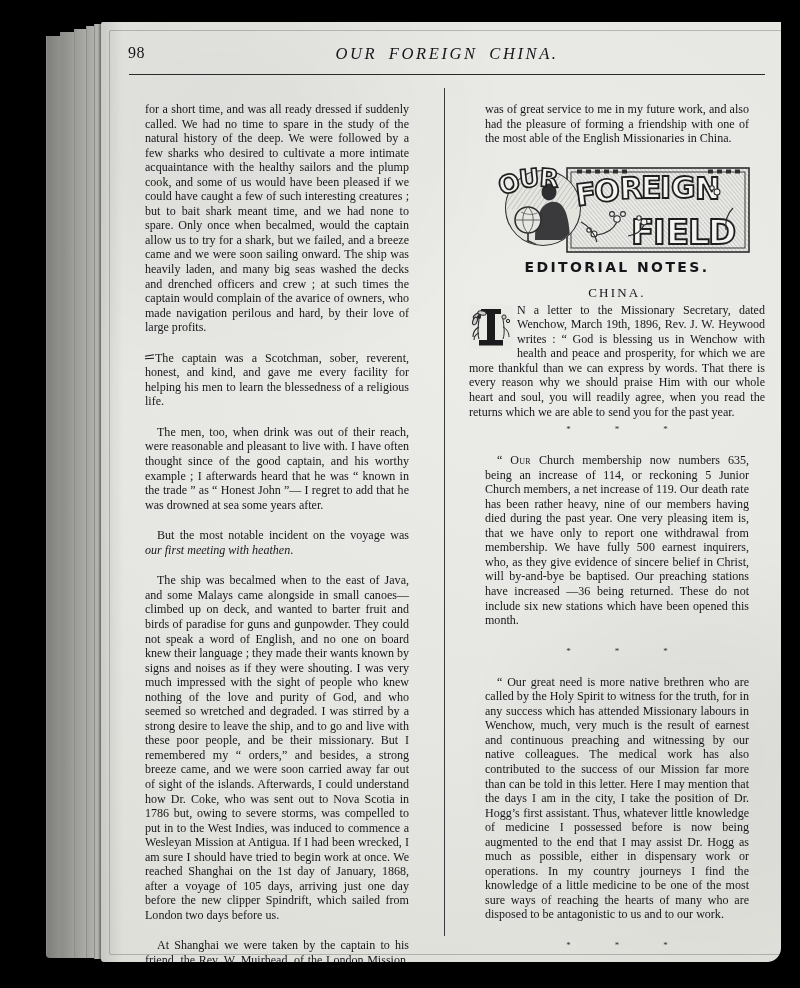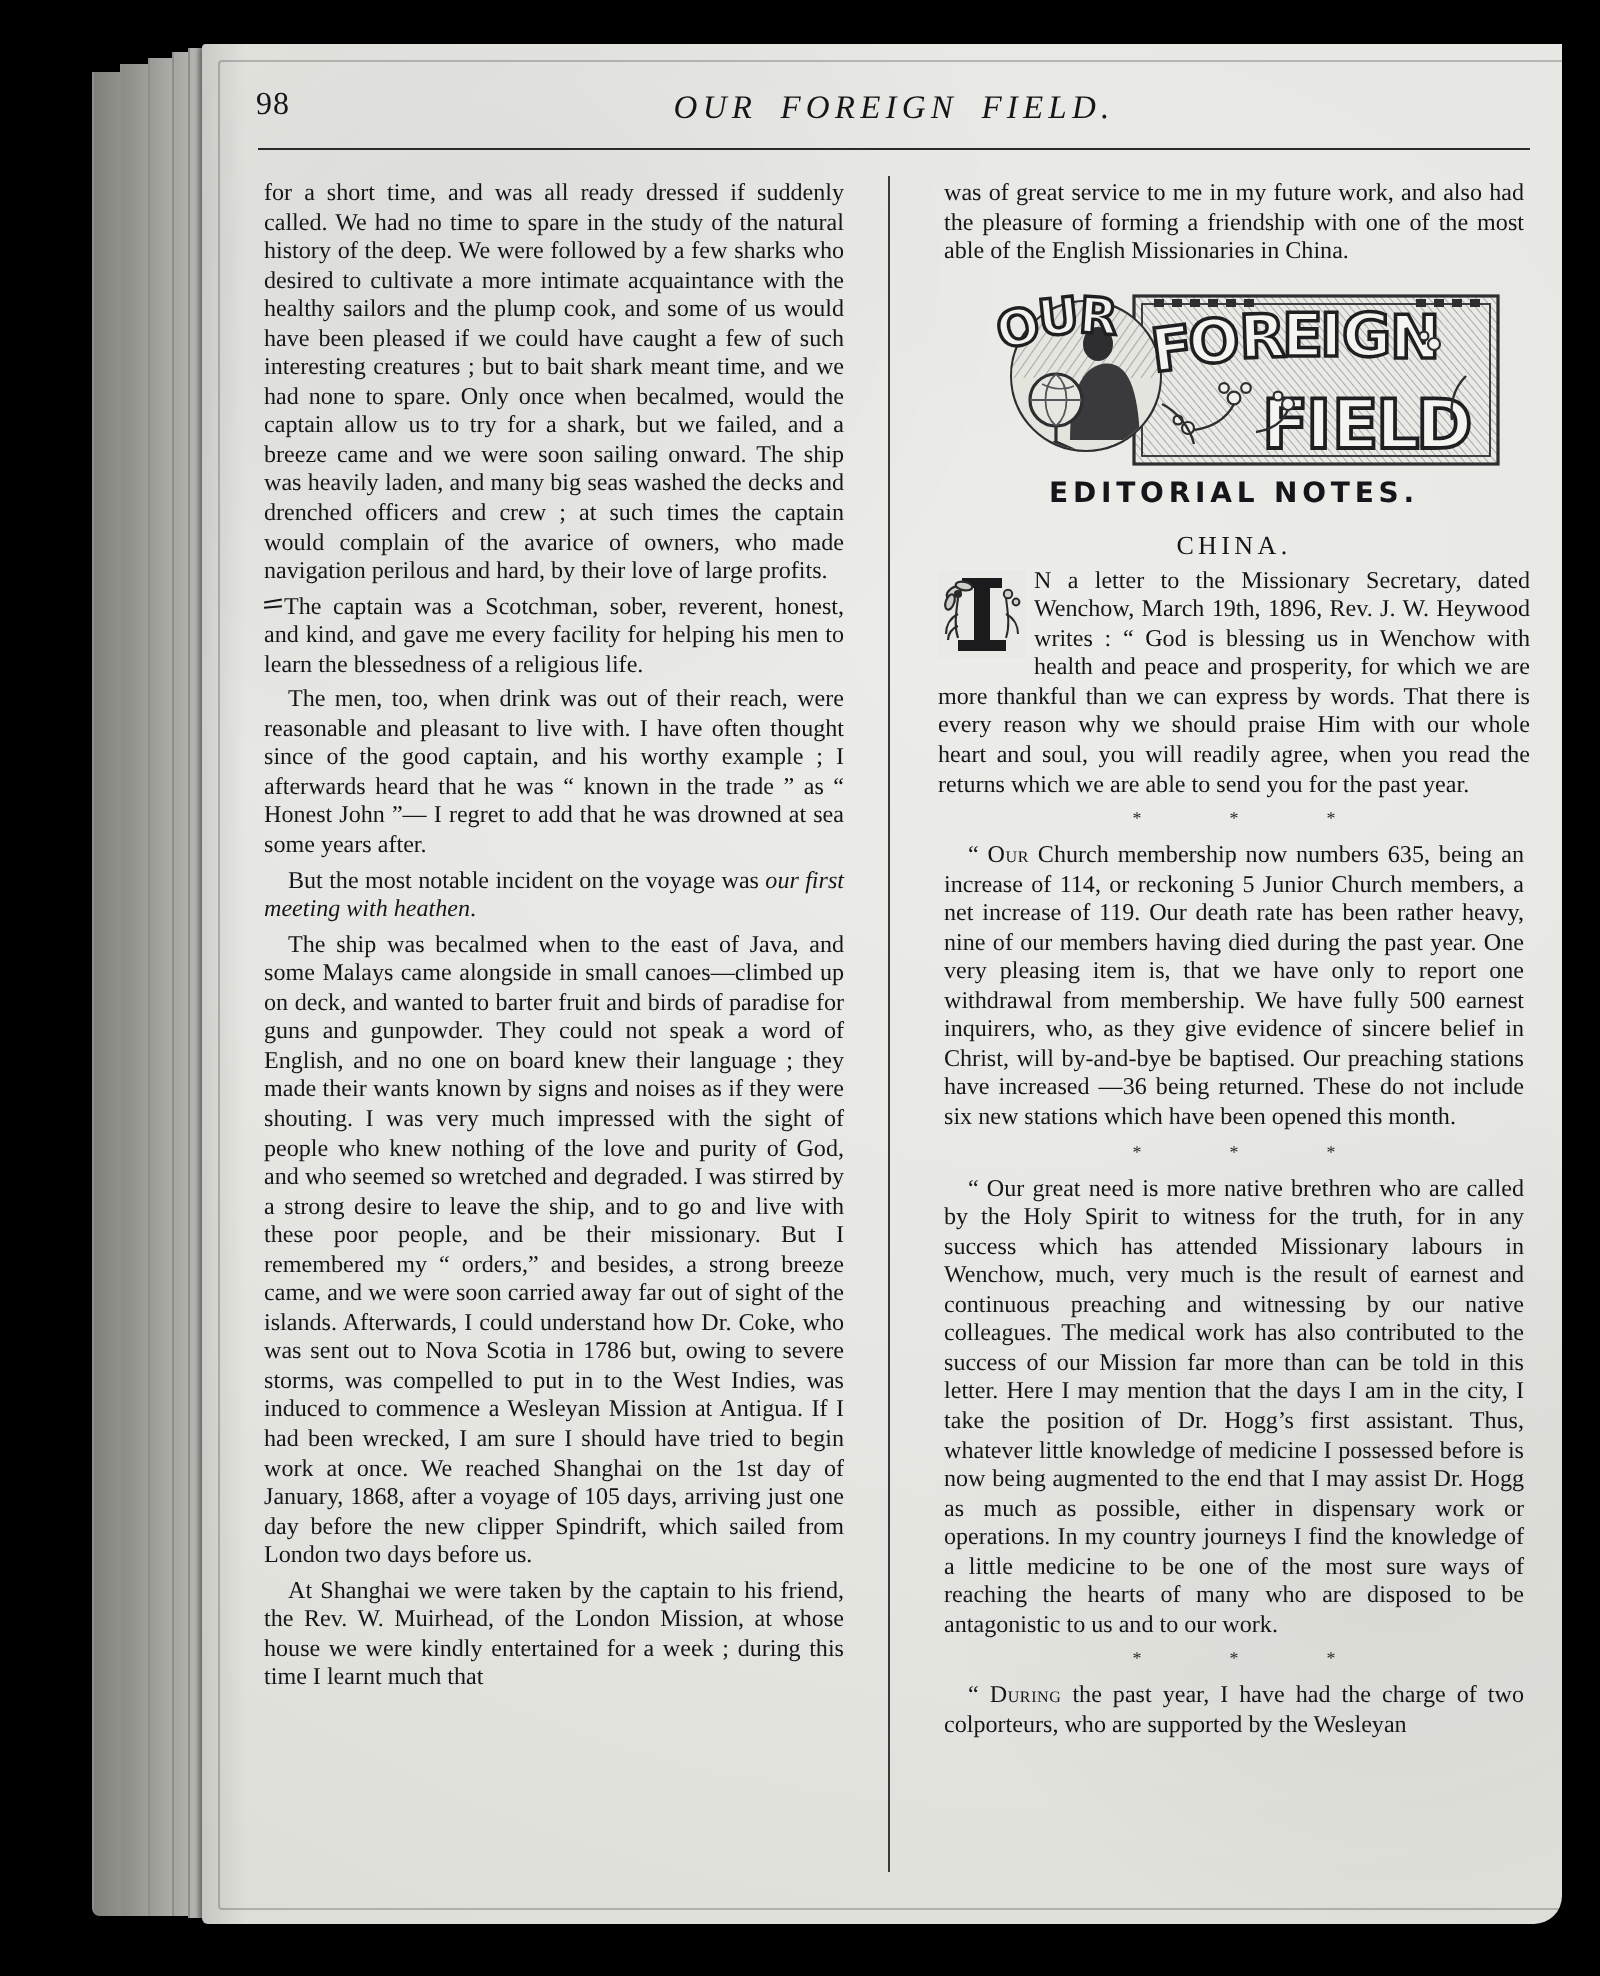--- a/index.html
+++ b/index.html
@@ -84,21 +84,21 @@
     text-align:justify;text-justify:inter-word;
     -webkit-hyphens:none;hyphens:none;
   }
   .col.left{left:0;}
   .col.right{left:340px;}
   .coldiv{
     position:absolute;left:315px;top:2px;width:0;height:848px;
     border-left:1px solid #3a3a3c;
   }
 
-  p{margin:3px;}
+  p{margin:16px;}
   p.ind{text-indent:12px;}
   p.noind{text-indent:0;}
   .ital{font-style:italic;}
   .sc{font-variant:small-caps;letter-spacing:.3px;}
 
   
   .caret{
     display:inline-block;width:9px;height:7px;position:relative;
     top:-1px;margin-right:1px;vertical-align:middle;
   }
@@ -153,21 +153,21 @@
   <div class="leaf" style="left:94px;top:24px;width:36px;height:935px;background:linear-gradient(90deg,#b0b0ac,#d2d2cd 55%,#e3e3de 100%);"></div>
 
   <div id="sheet">
 
     <div class="platemark" style="left:8px;top:8px;width:675px;height:923px;border-radius:2px;"></div>
 
     <div id="content">
 
       <div class="runhead">
         <div class="folio">98</div>
-        <div class="runtitle">OUR FOREIGN FIELD.</div>
+        <div class="runtitle">OUR FOREIGN CHINA.</div>
       </div>
       <div class="headrule"></div>
 
       <div class="cols">
         <div class="coldiv"></div>
 
         <div class="col left">
 
           <p class="noind">for a short time, and was all ready dressed if suddenly called. We had no time to spare in the study of the natural history of the deep. We were followed by a few sharks who desired to cultivate a more intimate acquaintance with the healthy sailors and the plump cook, and some of us would have been pleased if we could have caught a few of such interesting creatures ; but to bait shark meant time, and we had none to spare. Only once when becalmed, would the captain allow us to try for a shark, but we failed, and a breeze came and we were soon sailing onward. The ship was heavily laden, and many big seas washed the decks and drenched officers and crew ; at such times the captain would complain of the avarice of owners, who made navigation perilous and hard, by their love of large profits.</p>
 

